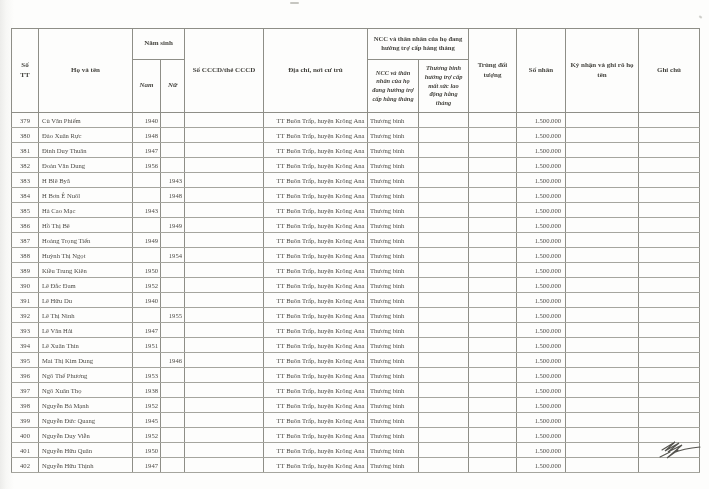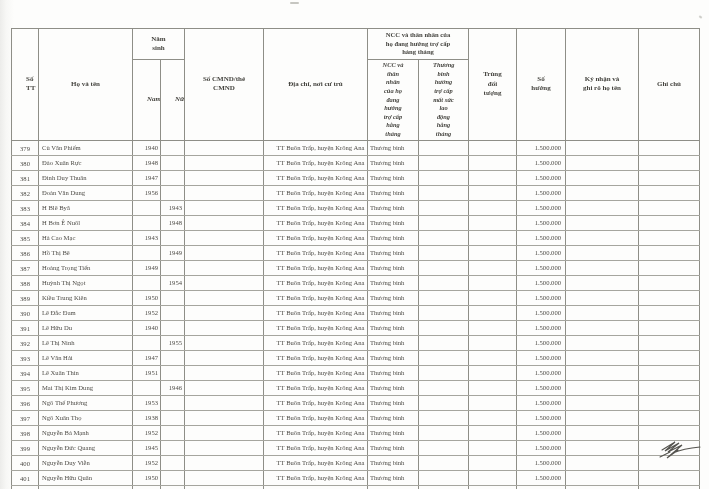--- a/index.html
+++ b/index.html
@@ -35,21 +35,21 @@
     color:#4e4c47;
   }
   .roster{border:1px solid #6e6e68;}
   .roster th{
     font-weight:bold;
     font-size:7px;
     line-height:1.35;
     color:#45443f;
     text-align:center;
     vertical-align:middle;
-    padding:1px 14px;
+    padding:1px 4px;
   }
   .roster thead tr.h1 th{height:28px;}
   .roster thead tr.h2 th{height:50px;font-style:italic;}
   .roster tbody tr{height:14px;}
   .roster tbody td{
     font-size:6.6px;
     line-height:13px;
     border-top:1px solid #a5a59e;
     border-bottom:1px solid #a5a59e;
     white-space:nowrap;
@@ -84,25 +84,25 @@
       <col style="width:48px">
         <col style="width:49px">
         <col style="width:73px">
         <col style="width:61px">
     </colgroup>
     <thead>
       <tr class="h1">
         <th rowspan="2">Số TT</th>
         <th rowspan="2">Họ và tên</th>
         <th colspan="2">Năm sinh</th>
-        <th rowspan="2">Số CMND/thẻ CMND</th>
+        <th rowspan="2">Số CCCD/thẻ CCCD</th>
         <th rowspan="2">Địa chỉ, nơi cư trú</th>
         <th colspan="2" style="font-size:6.6px">NCC và thân nhân của họ đang hưởng trợ cấp hàng tháng</th>
         <th rowspan="2">Trùng đối tượng</th>
-        <th rowspan="2">Số hưởng</th>
+        <th rowspan="2">Số nhân</th>
         <th rowspan="2">Ký nhận và ghi rõ họ tên</th>
         <th rowspan="2">Ghi chú</th>
       </tr>
       <tr class="h2">
         <th>Nam</th>
         <th>Nữ</th>
         <th style="font-size:6.4px">NCC và thân nhân của họ đang hưởng trợ cấp hằng tháng</th>
         <th style="font-size:6.4px">Thương binh hưởng trợ cấp mất sức lao động hằng tháng</th>
       </tr>
     </thead>

